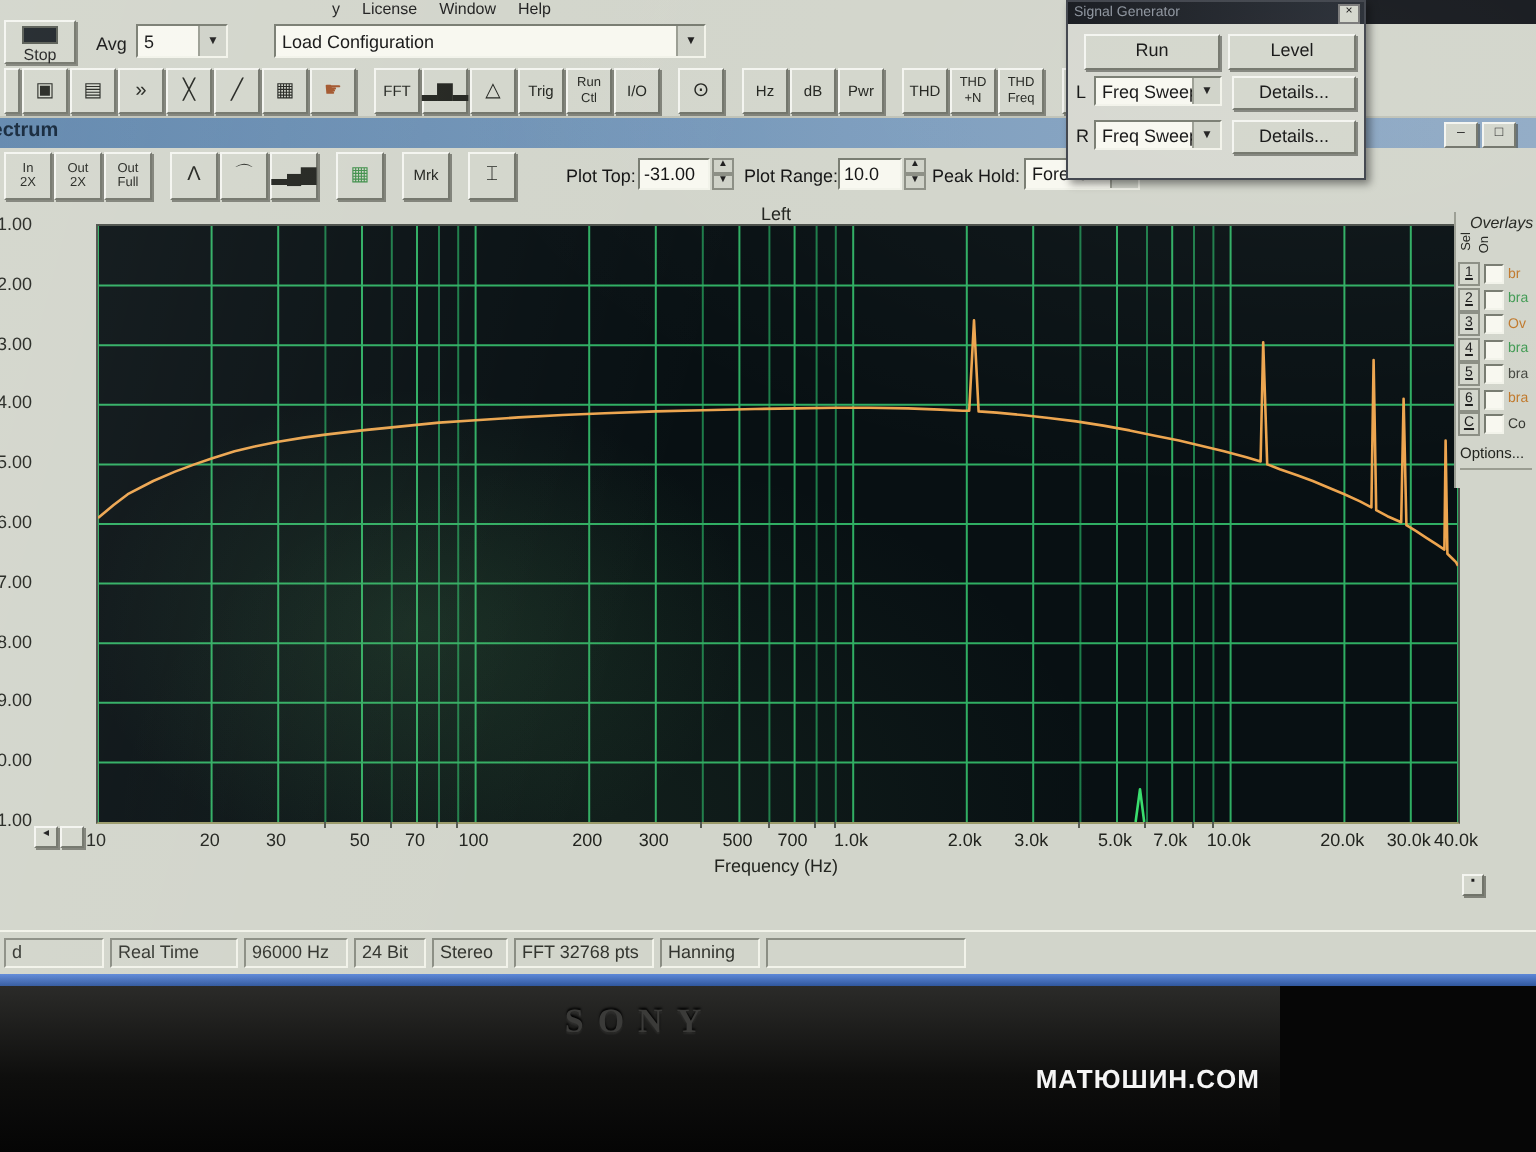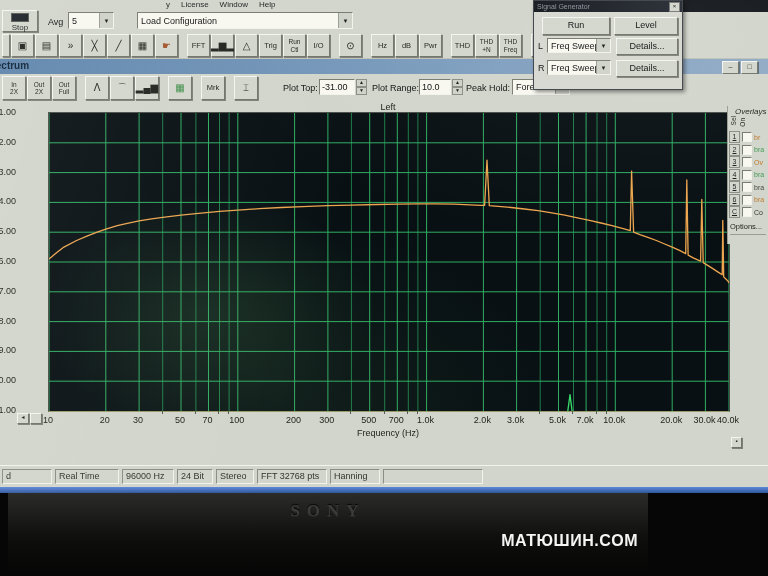--- a/index.html
+++ b/index.html
@@ -120,26 +120,26 @@
   #sg-rdet{left:82px;top:48px;width:60px;height:15px;line-height:14px}
   .topdark{position:absolute;left:683px;top:0;width:85px;height:12px;background:#14171c;z-index:15}
 
   
   .statusbar{position:absolute;top:465px;left:0;width:100%;height:22px;background:#d2d5cb;
      border-top:1px solid #f2f3ea;display:flex;align-items:center;padding-left:2px;box-sizing:border-box}
   .status-cell{height:15px;margin-right:3px;border:1px solid;border-color:#8b8e84 #f2f3ea #f2f3ea #8b8e84;
      font-size:9px;color:#33352f;padding:1px 3px;box-sizing:border-box;white-space:nowrap;overflow:hidden;flex:0 0 auto}
   .bluestrip{position:absolute;top:487px;left:0;width:100%;height:6px;
      background:linear-gradient(#5d88d8,#30579d)}
-  .bezel-bottom{position:absolute;left:8px;top:493px;width:640px;height:83px;
+  .bezel-bottom{position:absolute;left:0;top:493px;width:640px;height:83px;
      background:linear-gradient(#2b2b29,#0e0e0d 55%,#050505)}
   .sony{position:absolute;left:0;width:100%;top:8px;text-align:center;
      font-family:"Liberation Serif",serif;font-weight:bold;font-size:17px;letter-spacing:7px;color:#3b3b39;
      text-shadow:0 1px 1px rgba(255,255,255,.07),0 -1px 1px rgba(0,0,0,.9)}
-  .watermark{position:absolute;right:10px;top:39px;font-size:16px;font-weight:bold;color:#f5f5f5;letter-spacing:.5px}
+  .watermark{position:absolute;right:10px;top:39px;font-size:13px;font-weight:bold;color:#f5f5f5;letter-spacing:.5px}
 </style>
 </head>
 <body>
 
 <div class="screen">
 
   <div class="menubar" id="menubar">
       <div class="menu-item">y</div>
       <div class="menu-item">License</div>
       <div class="menu-item">Window</div>

